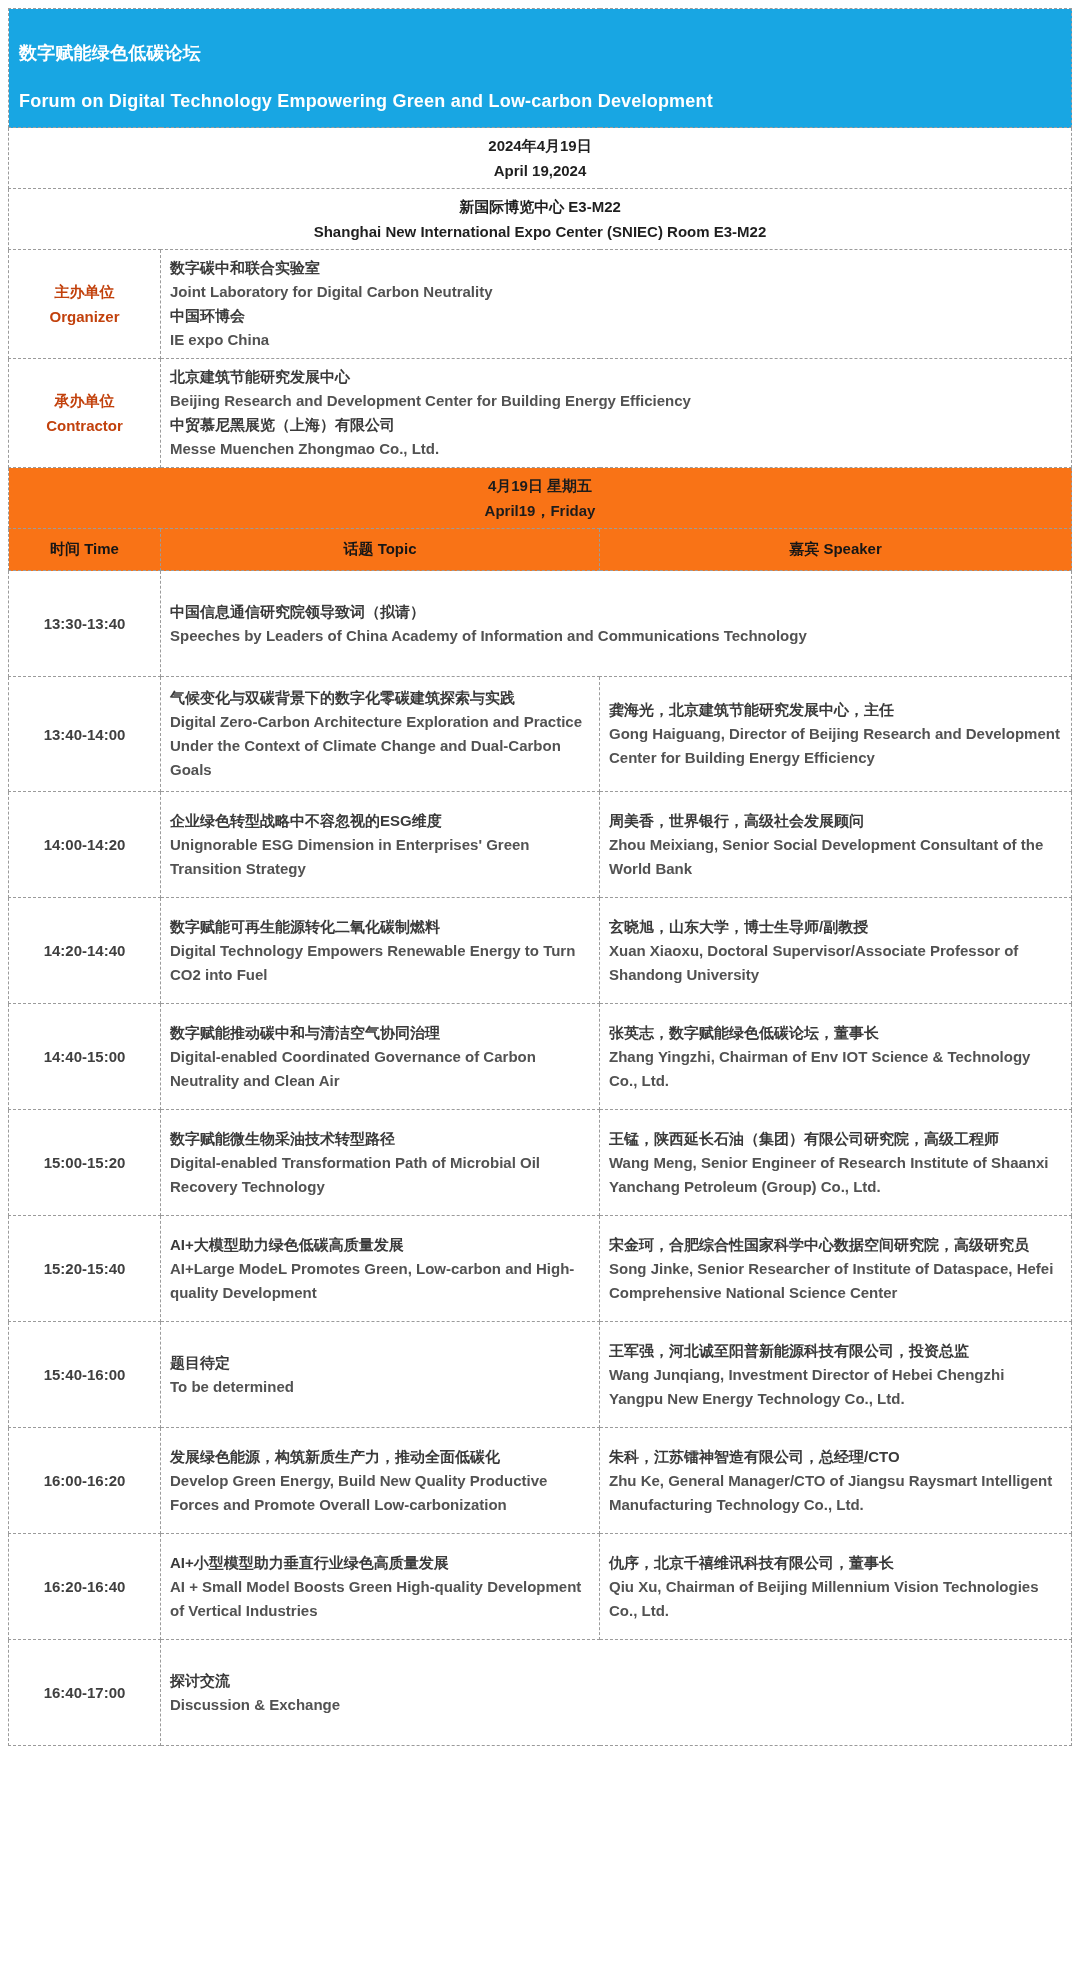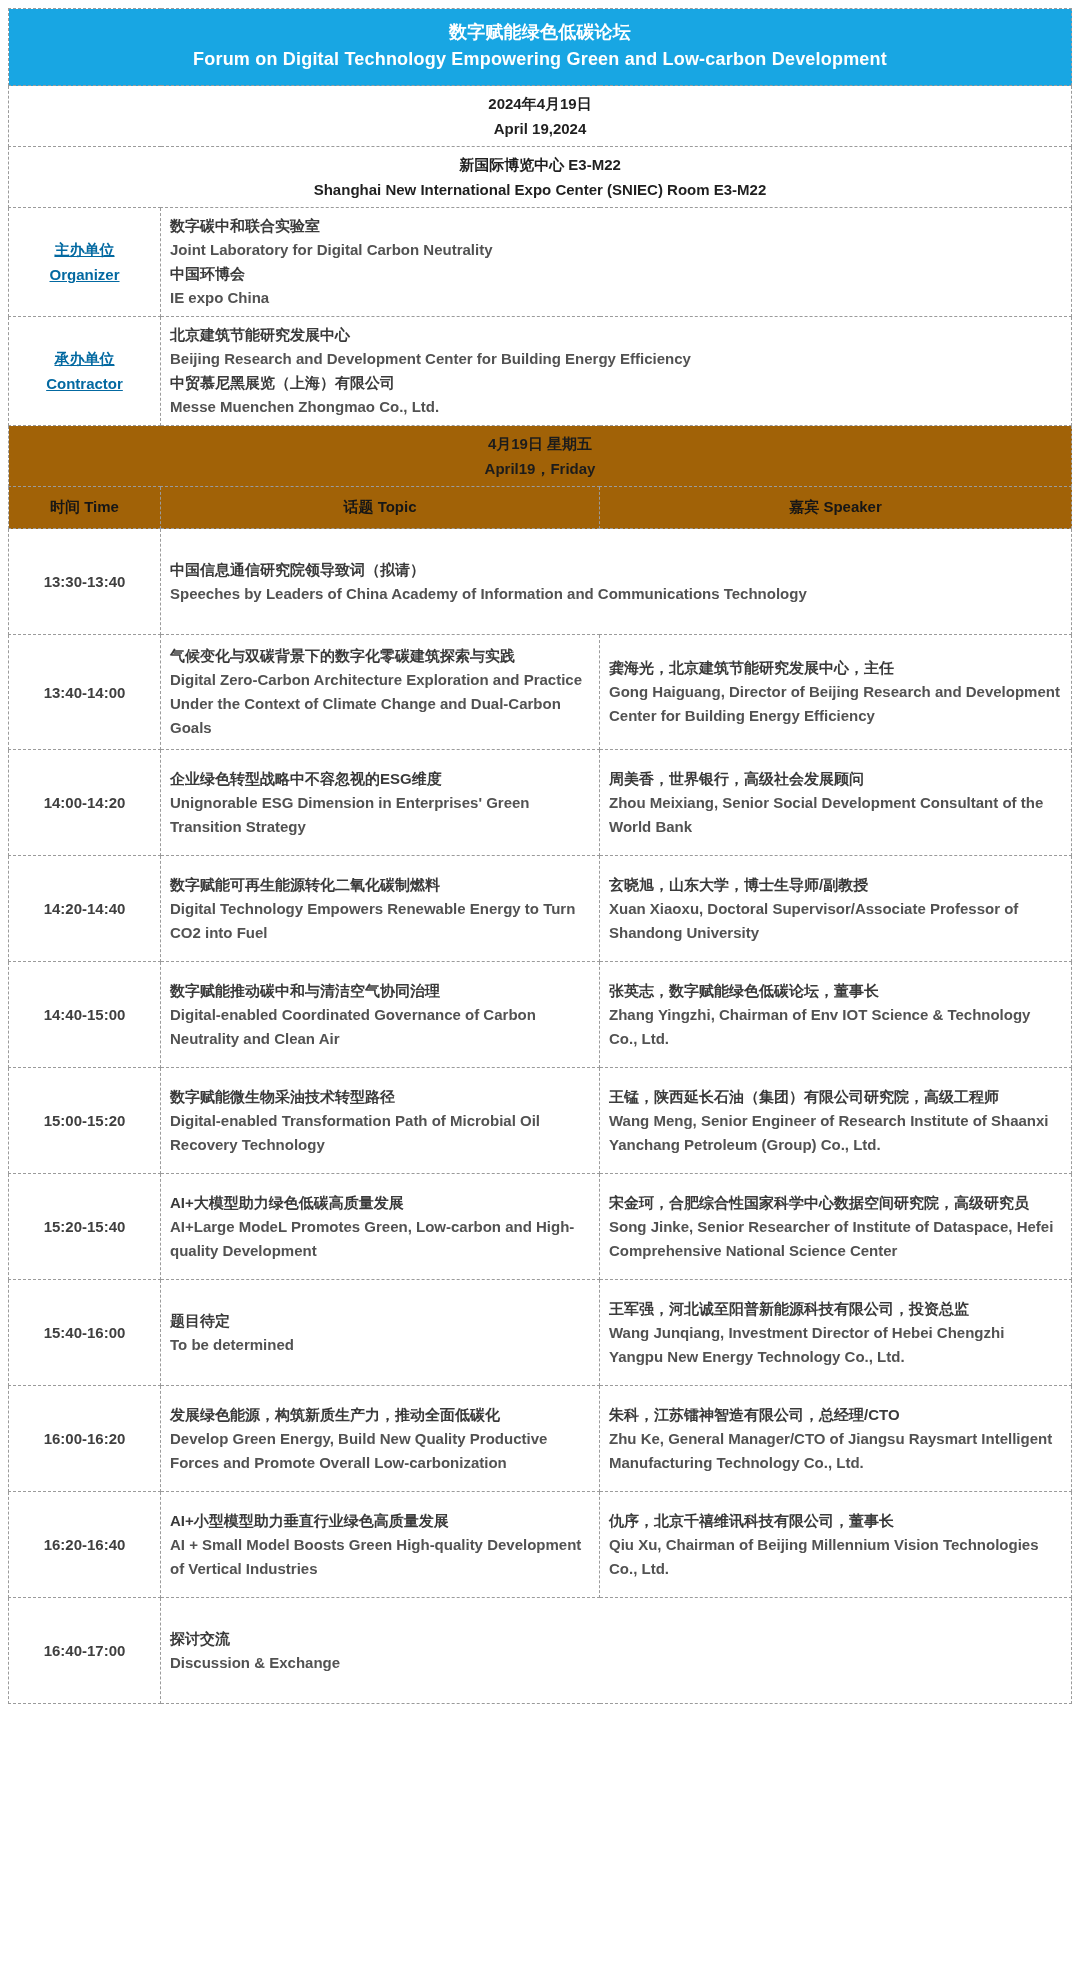--- a/index.html
+++ b/index.html
@@ -16,41 +16,41 @@
   
   .title-block { padding:8px 10px 10px; }
   .title-block div {
     text-align:center; color:#1b9ed9;
     font-size:18px; line-height:26px; letter-spacing:.2px;
   }
 
   
   .banner { background:#18a6e3; padding:10px 10px 12px; }
   .banner div {
-    text-align:center; color:#ffffff;
-    font-size:18px; line-height:27px; letter-spacing:.2px;
+    color:#ffffff;
+    font-size:18px; line-height:27px; letter-spacing:.2px;margin-top:21px;
   }
 
   
   .info-block { padding:5px 18px; }
   .info-block div {
     text-align:center; color:#1f1f1f;
     font-size:15px; line-height:25px;
   }
 
   
-  .host-label { text-align:center; color:#0369a1; font-size:15px; line-height:25px;text-decoration:underline; }
+  .host-label { text-align:center; color:#c2410c; font-size:15px; line-height:25px; }
   .host-content { padding:6px 8px 6px 9px; }
   .host-content div { font-size:15px; line-height:24px; }
 
   .zh { color:#3a3a3a; }
   .en { color:#525252; }
 
   
-  .band { background:#a16207; }
+  .band { background:#f97316; }
   .day-block { padding:5px 10px; }
   .day-block div { text-align:center; color:#1c1c1c; font-size:15px; line-height:25px; }
 
   .col-head { height:42px; text-align:center; color:#161616; font-size:15px; }
 
   .moderator-block { padding:7px 10px; }
   .moderator-block div { text-align:center; color:#161616; font-size:15px; line-height:25px; }
 
   
   .t-time { height:106px; text-align:center; color:#3f3f3f; font-size:15px; }

